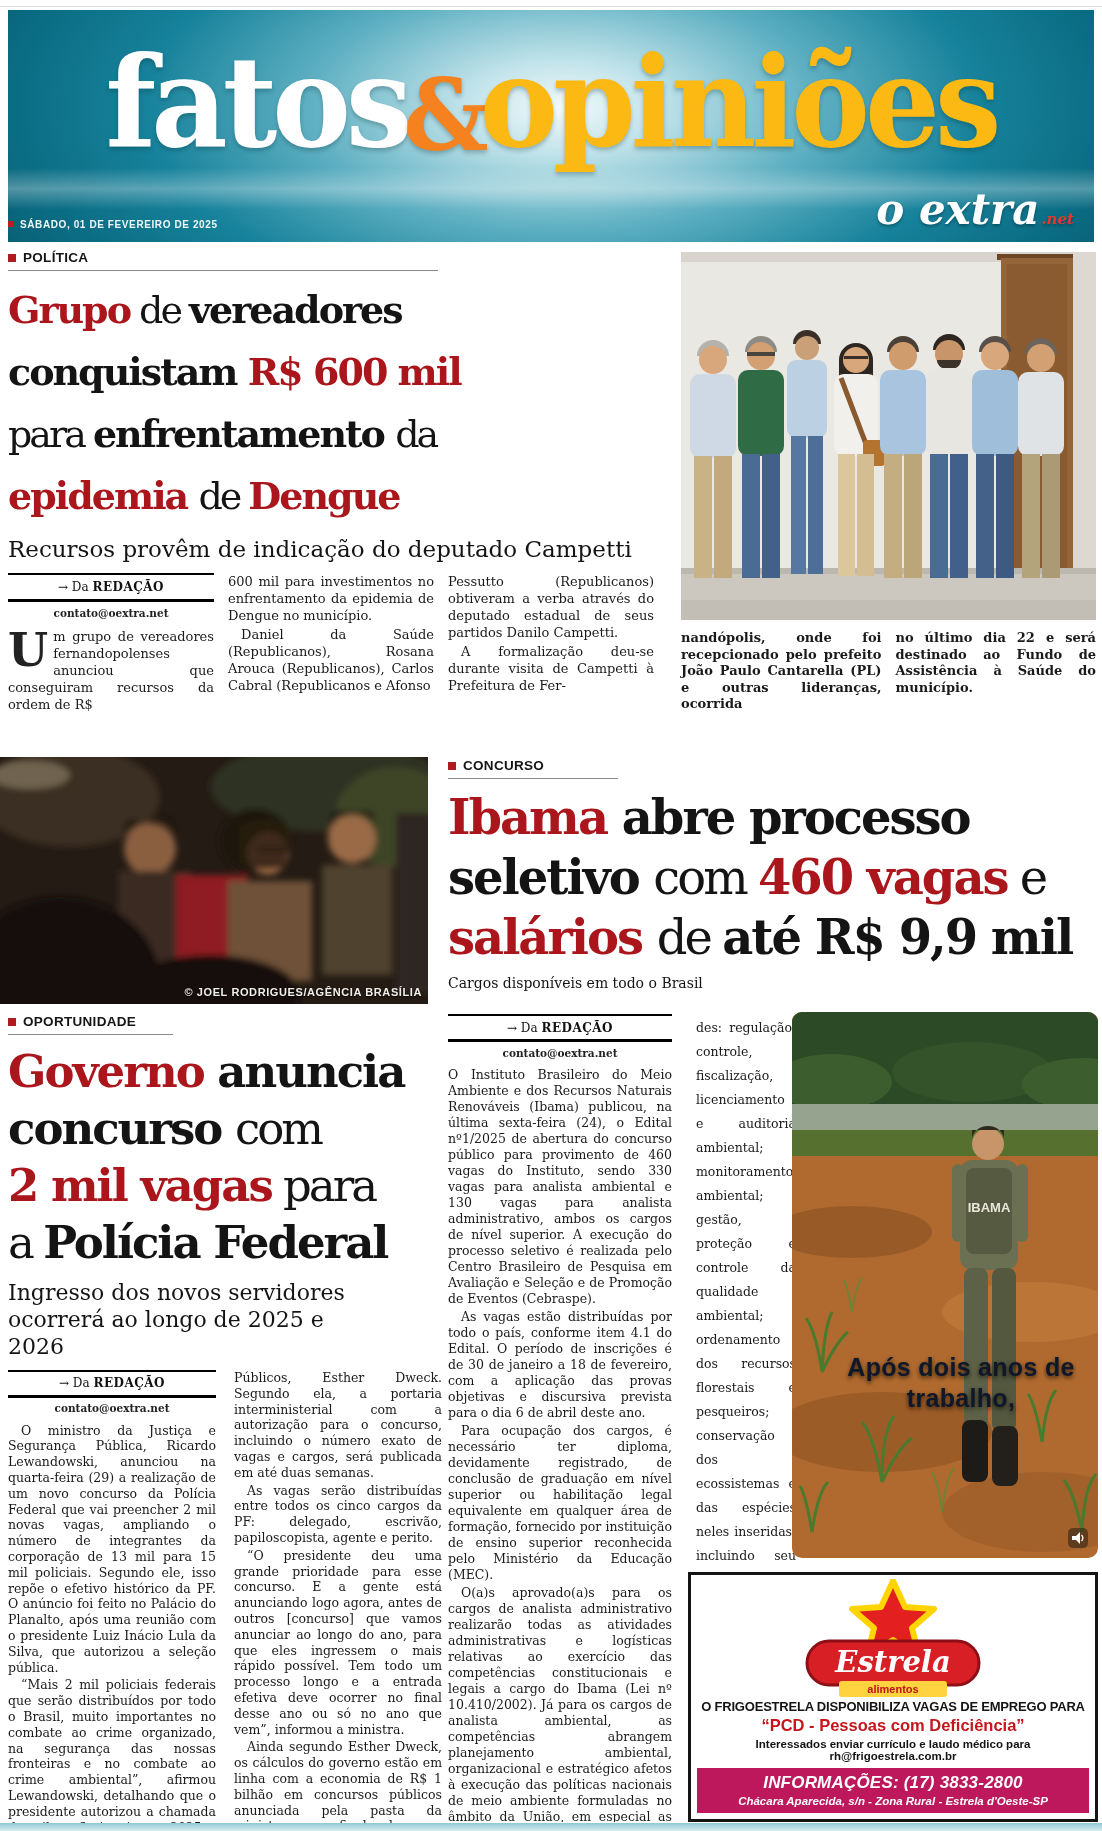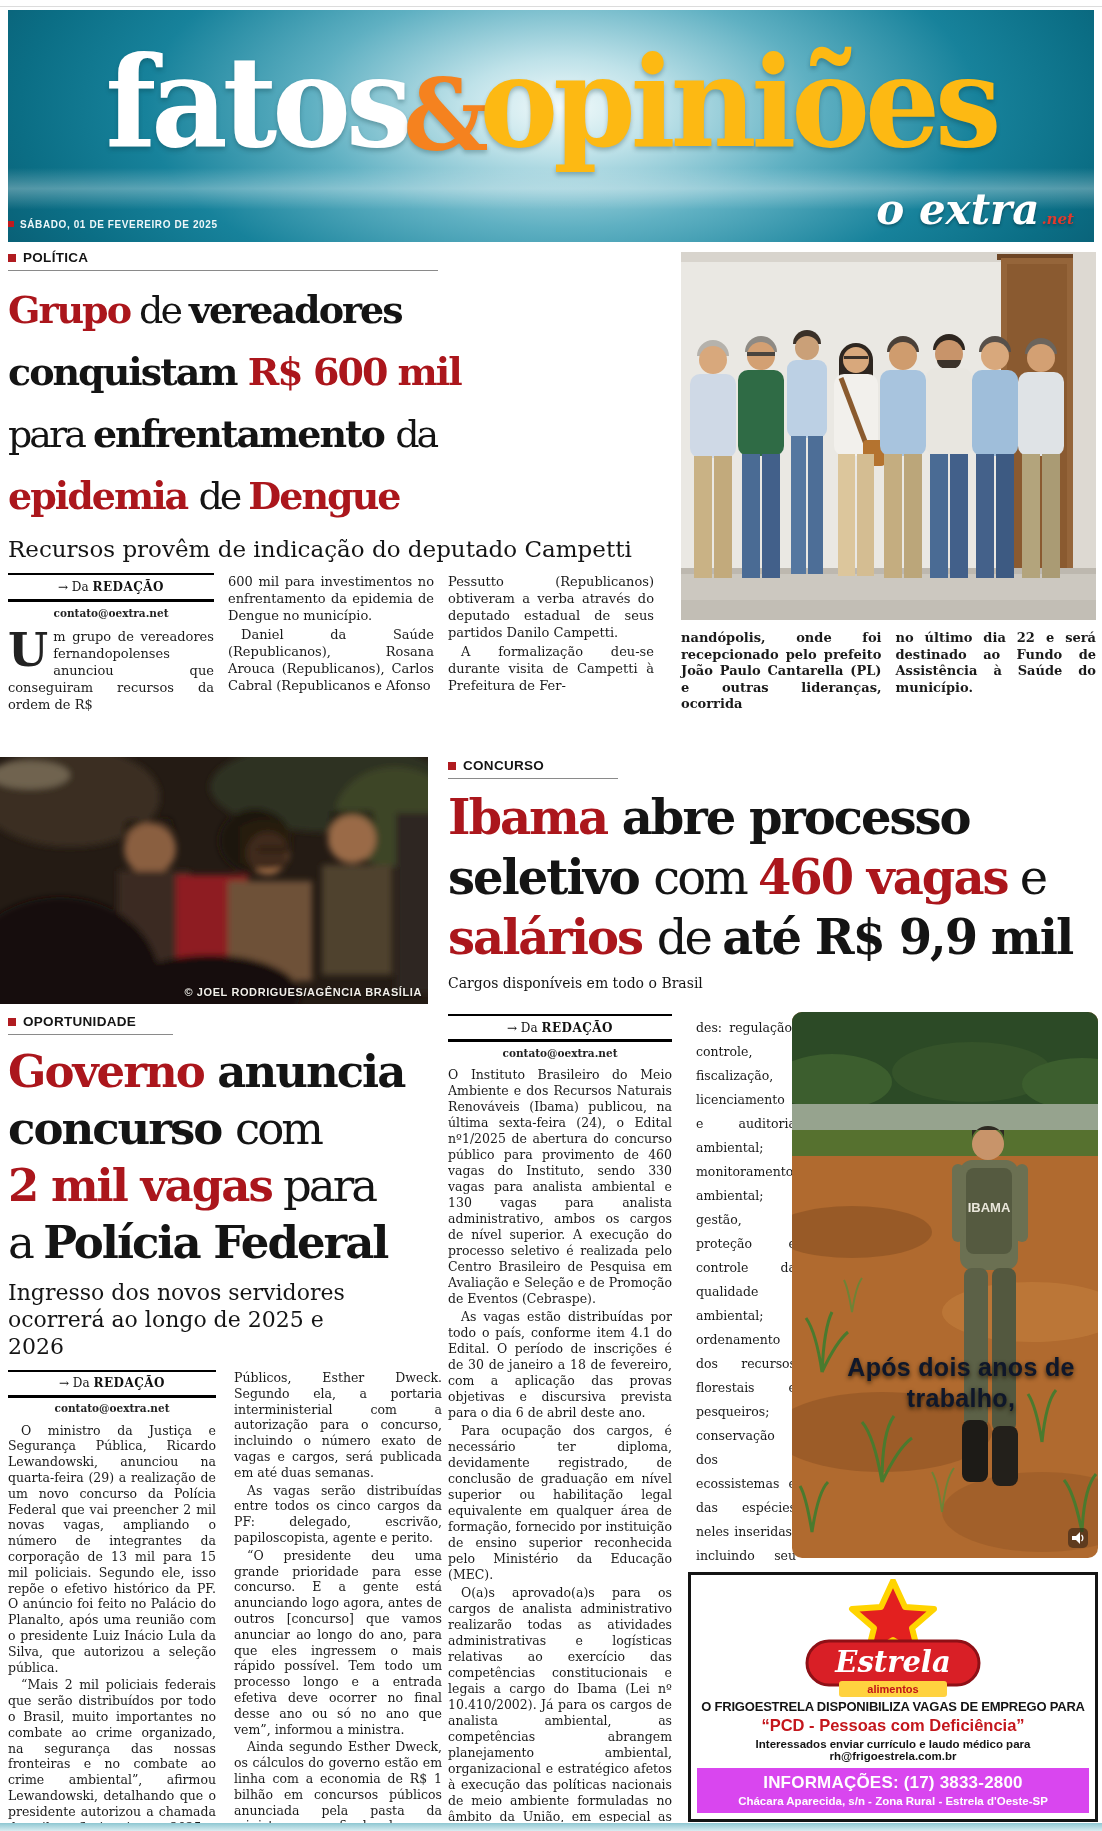--- a/index.html
+++ b/index.html
@@ -89,21 +89,21 @@
   .pf-cols{display:flex;gap:18px;}
   .pf-col{width:208px;font-size:12.5px;line-height:15.8px;}
 
   
   .adbox{position:absolute;left:688px;top:1572px;width:410px;height:250px;background:#fff;
     border:3px solid #141414;box-sizing:border-box;text-align:center;font-family:"Liberation Sans",sans-serif;}
   .ad-logo{display:block;margin:4px auto 0;}
   .ad-l1{font-weight:bold;font-size:13px;color:#141414;letter-spacing:-.2px;}
   .ad-l2{font-weight:bold;font-size:16.5px;color:#c4161c;margin-top:2px;}
   .ad-l3{font-weight:bold;font-size:11.5px;color:#141414;margin-top:3px;}
-  .ad-blue{background:#d946ef;margin:6px 6px 0;padding:5px 2px 6px;color:#fff;}
+  .ad-blue{background:#be185d;margin:6px 6px 0;padding:5px 2px 6px;color:#fff;font-style:italic;}
   .ad-phone{font-weight:bold;font-size:17px;letter-spacing:.2px;}
   .ad-addr{font-weight:bold;font-size:11.5px;margin-top:2px;}
 
   .footer-strip{position:absolute;left:0;bottom:0;width:100%;height:8px;
     background:linear-gradient(to bottom,#8ec7d2,#d9edf1);}
 </style>
 </head>
 <body>
 
 <div id="page">

